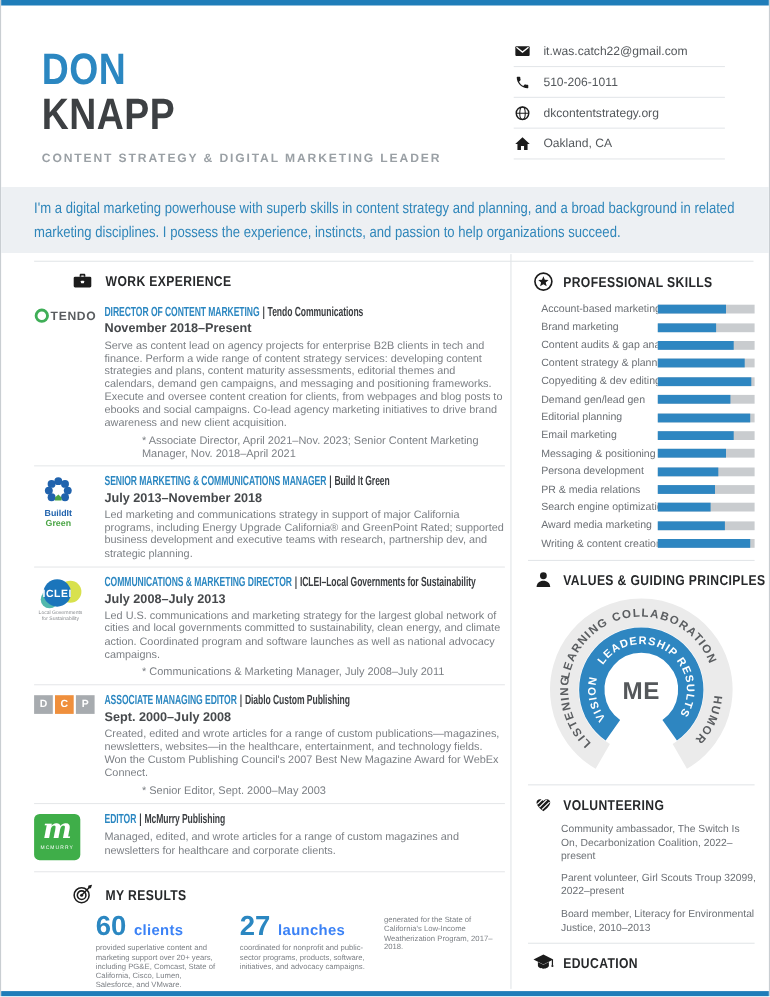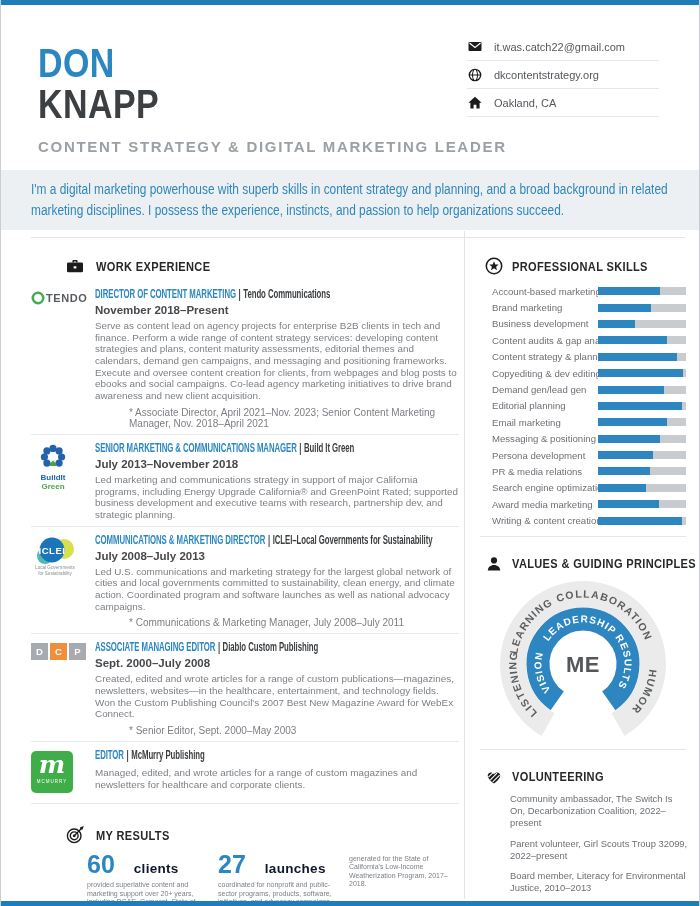--- a/index.html
+++ b/index.html
@@ -8,43 +8,43 @@
         border-left:1px solid #c9ced2;border-right:1px solid #c9ced2;overflow:hidden;}
   .edge{position:absolute;left:0;right:0;height:5px;background:#1f7db9;z-index:9;}
   .edge.top{top:0}.edge.bottom{bottom:0}
 
   
   header{position:absolute;top:5px;left:0;right:0;height:187px;}
   .name-block{position:absolute;left:37px;top:38px;}
   .nm{font-weight:bold;font-size:40px;line-height:1.02;letter-spacing:.5px;
       transform:scaleX(.85);transform-origin:0 50%;white-space:nowrap;}
   .nm.first{color:#2b87c1}.nm.last{color:#3d4043}
-  .tagline{margin-top:13px;font-size:15px;font-weight:bold;color:#9aa0a5;letter-spacing:1.7px;white-space:nowrap;}
+  .tagline{margin-top:13px;font-size:11px;font-weight:bold;color:#9aa0a5;letter-spacing:1.7px;white-space:nowrap;}
   .contact{position:absolute;right:40px;top:28px;width:192px;list-style:none;margin:0;padding:0;}
   .contact li{display:flex;align-items:center;gap:12px;height:27px;border-bottom:1px solid #e4e7ea;
       font-size:11px;color:#54585c;}
   .cicon{width:15px;flex:none;display:flex;align-items:center;justify-content:center;}
 
   
   .band{position:absolute;top:170px;left:0;right:0;height:60px;background:#edf0f3;overflow:hidden;}
   .band p{width:756px;margin:0 0 0 30px;padding-top:9px;font-size:14px;line-height:1.5;color:#2f86ba;
       transform:scaleX(.85);transform-origin:0 0;}
 
   
   .main{position:absolute;top:230px;left:0;right:0;bottom:5px;overflow:hidden;}
   .hrule-top{position:absolute;top:7px;left:30px;right:14px;height:1px;background:#e3e6e9;}
   .vrule{position:absolute;left:463px;top:1px;bottom:2px;width:1px;background:#e2e5e8;}
   .col-left{position:absolute;left:30px;top:8px;width:428px;}
   .col-right{position:absolute;left:479px;top:8px;width:206px;}
 
   .sec-head{display:flex;align-items:center;gap:11px;font-size:13px;font-weight:bold;color:#26282a;}
   .sec-head .t{transform:scaleX(.85);transform-origin:0 50%;white-space:nowrap;letter-spacing:.4px;}
   .sec-icon{width:20px;flex:none;display:flex;justify-content:center;}
-  .col-left .sec-head{padding-left:34px;margin:20px 0 7px;}
-  .col-right .sec-head{padding-left:4px;margin:19px 0 8px;gap:8px;}
+  .col-left .sec-head{padding-left:34px;margin:9px 0 7px;}
+  .col-right .sec-head{padding-left:4px;margin:9px 0 8px;gap:8px;}
 
   
   .entry{display:flex;padding:6px 0 5px;border-top:1px solid #e6e8ea;}
   .entry.first{border-top:none;}
   .logo{width:64px;flex:none;padding-top:3px;}
   .einfo{flex:1;min-width:0;}
   .etitle{font-size:12px;font-weight:bold;color:#3b3e41;white-space:nowrap;letter-spacing:-.1px;
       transform:scaleX(.65);transform-origin:0 50%;line-height:1.25;}
   .etitle .role{color:#2b87c1;}
   .etitle .sep{margin:0 4px;color:#3b3e41;}
@@ -59,21 +59,21 @@
   .dcp .d,.dcp .p{background:#a7abaf}.dcp .c{background:#ef8f3c}
   .mcm{width:42px;height:42px;background:#3fae49;border-radius:5px;color:#fff;text-align:center;overflow:hidden;}
   .mcm-m{font-family:"DejaVu Serif",serif;font-style:italic;font-weight:bold;font-size:25px;line-height:27px;}
   .mcm-t{font-size:4.5px;letter-spacing:1px;margin-top:1px;}
 
   
   .results{border-top:1px solid #e6e8ea;margin-top:5px;padding-top:2px;}
   .results-grid{display:grid;grid-template-columns:131px 131px 1fr;row-gap:11px;margin-left:56px;margin-top:2px;}
   .numline{display:flex;align-items:baseline;}
   .num{font-size:25px;font-weight:bold;color:#2b87c1;line-height:1.05;}
-  .unit{font-size:13.5px;font-weight:bold;color:#0f172a;margin-left:19px;letter-spacing:.3px;}
+  .unit{font-size:13.5px;font-weight:bold;color:#3b82f6;margin-left:7px;letter-spacing:.3px;}
   .rdesc{font-size:7px;color:#7b7f84;line-height:1.18;margin:4px 0 0;width:114px;}
 
   
   .skill{display:flex;align-items:center;height:16.4px;}
   .skill .slbl{flex:1;font-size:9.6px;color:#6c7075;padding-left:12px;white-space:nowrap;overflow:hidden;}
   .skill .track{width:88px;height:8px;background:#c9cccf;flex:none;}
   .skill .fill{display:block;height:100%;background:#2e86c1;}
   .skills-list{margin-top:4px;}
 
   .rline{height:1px;background:#e3e6e9;margin-top:7px;}
@@ -102,20 +102,28 @@
     </div>
     <ul class="contact">
       <li>
         <span class="cicon">
           <svg width="14" height="13" viewBox="0 0 14 13">
               <rect class="ic" x="0.5" y="2" width="13" height="9" rx="1"></rect>
               <path d="M1.5 3 L7 7.4 L12.5 3" fill="none" stroke="#fff" stroke-width="1.2"></path>
             </svg>
         </span>
         <span>it.was.catch22@gmail.com</span>
+      </li>
+      <li>
+        <span class="cicon">
+          <svg width="14" height="14" viewBox="0 0 24 24">
+              <path class="ic" d="M6.62 10.79c1.44 2.83 3.76 5.14 6.59 6.59l2.2-2.2c.27-.27.67-.36 1.02-.24 1.12.37 2.33.57 3.57.57.55 0 1 .45 1 1V20c0 .55-.45 1-1 1-9.39 0-17-7.61-17-17 0-.55.45-1 1-1h3.5c.55 0 1 .45 1 1 0 1.25.2 2.45.57 3.57.11.35.03.74-.25 1.02l-2.2 2.2z"></path>
+            </svg>
+        </span>
+        <span>510-206-1011</span>
       </li>
       <li>
         <span class="cicon">
           <svg width="14" height="14" viewBox="0 0 14 14">
               <circle cx="7" cy="7" r="5.7" fill="none" stroke="#1c1c1c" stroke-width="1.3"></circle>
               <ellipse cx="7" cy="7" rx="2.5" ry="5.7" fill="none" stroke="#1c1c1c" stroke-width="1"></ellipse>
               <line x1="1.3" y1="7" x2="12.7" y2="7" stroke="#1c1c1c" stroke-width="1"></line>
             </svg>
         </span>
         <span>dkcontentstrategy.org</span>
@@ -291,26 +299,20 @@
           <div class="skill">
               <span class="slbl">Account-based marketing</span>
               <span class="track">
                 <i class="fill" style="width: 70%;"></i>
               </span>
             </div>
           <div class="skill">
               <span class="slbl">Brand marketing</span>
               <span class="track">
                 <i class="fill" style="width: 60%;"></i>
-              </span>
-            </div>
-          <div class="skill">
-              <span class="slbl">Business development</span>
-              <span class="track">
-                <i class="fill" style="width: 42%;"></i>
               </span>
             </div>
           <div class="skill">
               <span class="slbl">Content audits &amp; gap analysis</span>
               <span class="track">
                 <i class="fill" style="width: 78%;"></i>
               </span>
             </div>
           <div class="skill">
               <span class="slbl">Content strategy &amp; planning</span>

